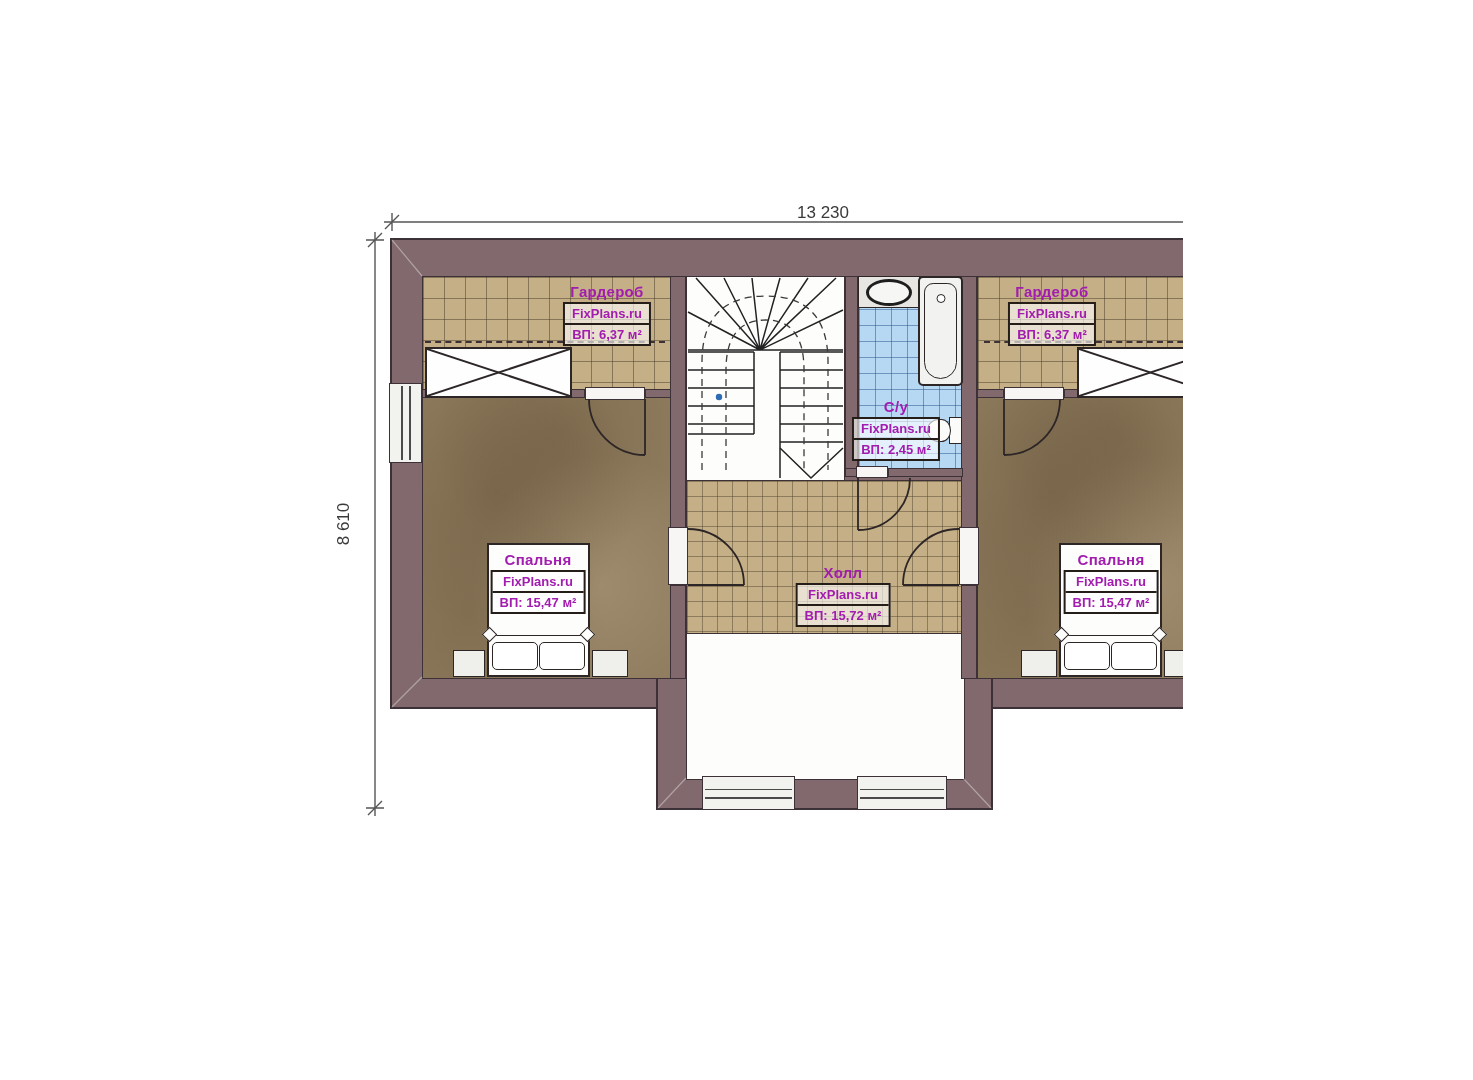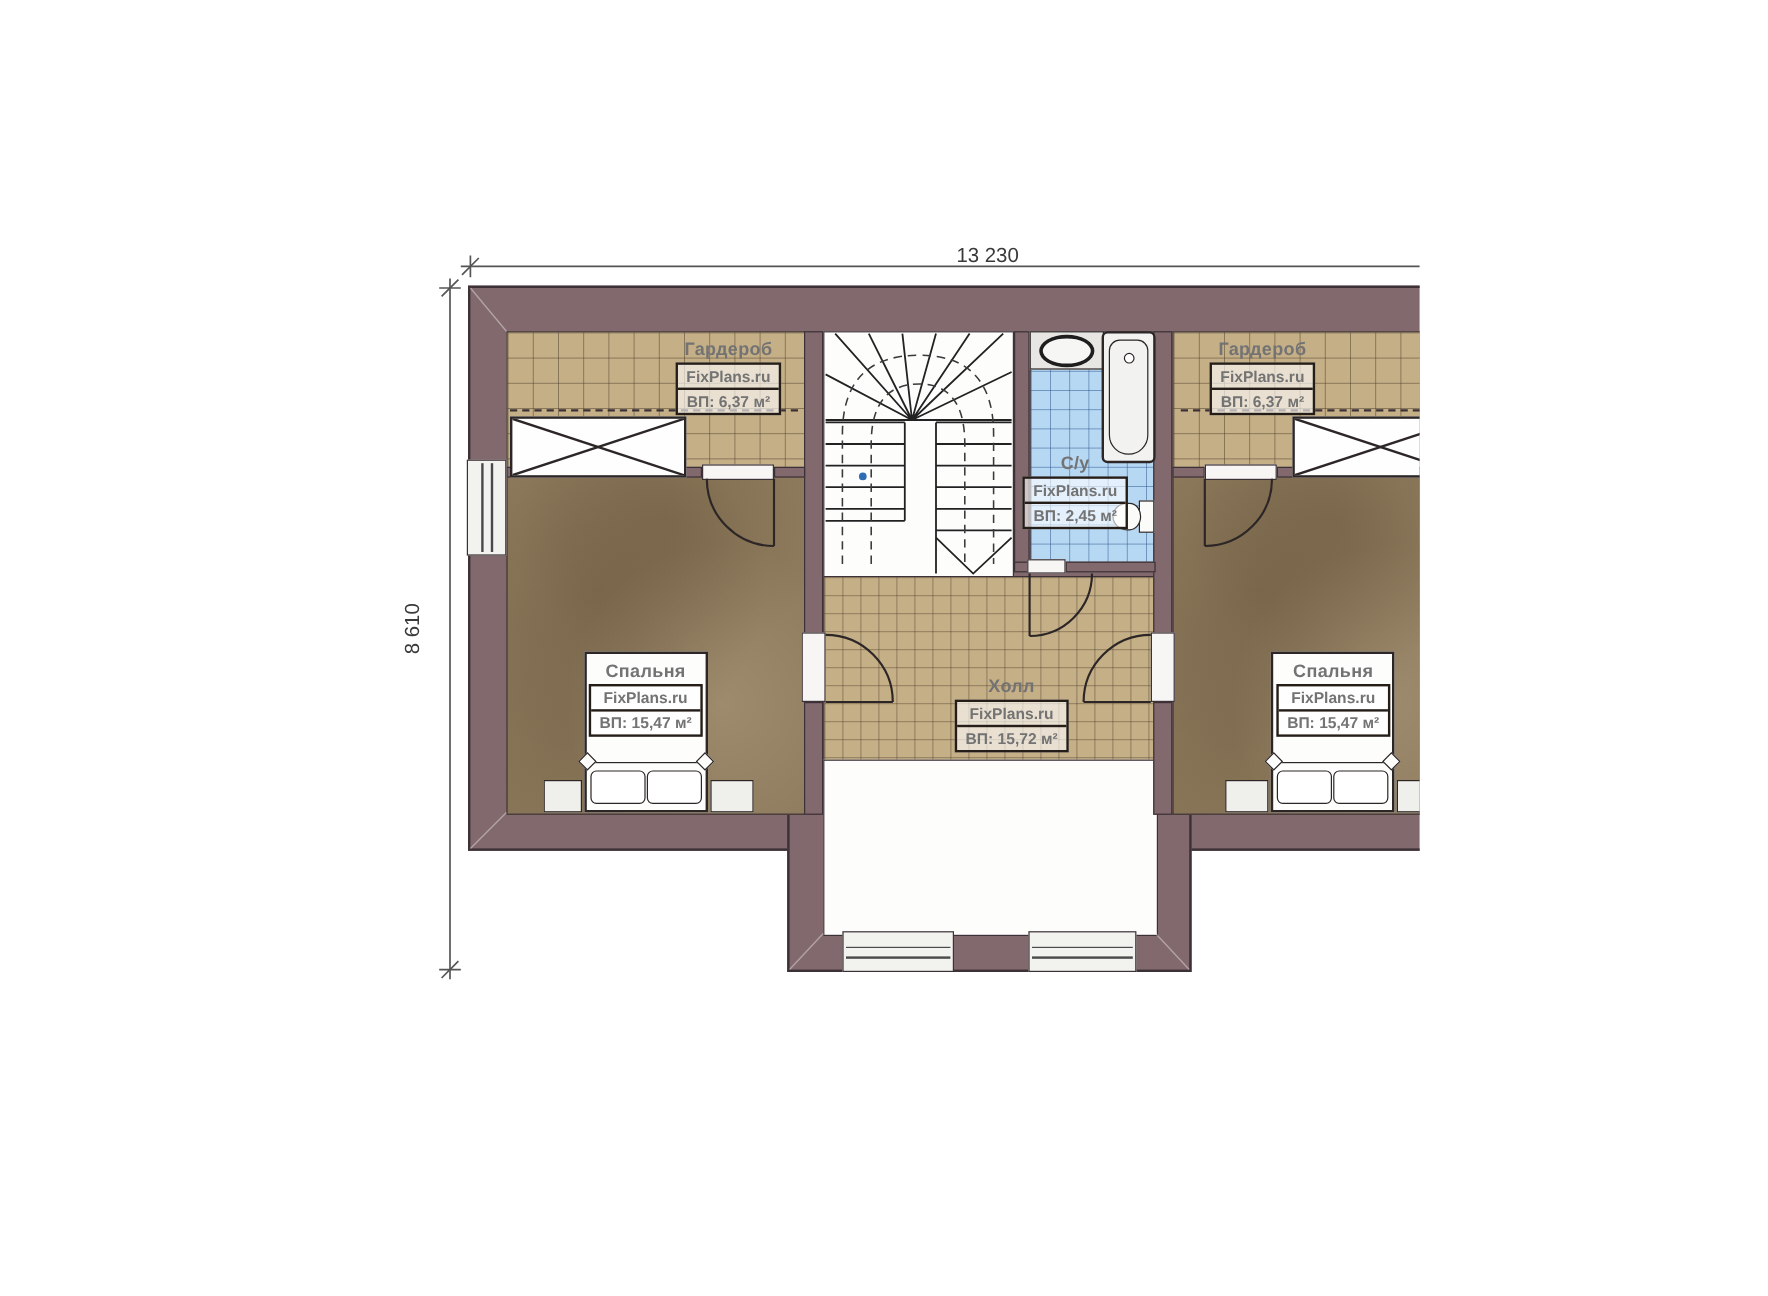--- a/index.html
+++ b/index.html
@@ -47,21 +47,21 @@
   .fold.f1{left:-5px;} .fold.f2{right:-5px;}
   .nightstand{background:#efefec;border:1.5px solid #2c2626;}
   .counter{background:#e7e6e3;border:1px solid #2c2626;}
   .sink{background:#f6f6f4;border:3px solid #1e1e1e;border-radius:50%;}
   .tub{background:#f2f2f0;border:2px solid #2c2626;border-radius:5px;}
   .tub-inner{position:absolute;left:4px;right:4px;top:5px;bottom:5px;border:1.5px solid #2c2626;border-radius:10px 10px 18px 18px;}
   .tub-faucet{position:absolute;left:50%;top:16px;width:7px;height:7px;border:1.5px solid #2c2626;border-radius:50%;transform:translateX(-50%);background:#fff;}
   .toilet-tank{background:#fbfbfa;border:1.5px solid #2c2626;}
   .toilet-bowl{background:#fbfbfa;border:1.5px solid #2c2626;border-radius:50% 40% 40% 50% / 50% 50% 50% 50%;}
   
-  .room-label{position:absolute;transform:translateX(-50%);text-align:center;z-index:30;color:#737373;}
+  .room-label{position:absolute;transform:translateX(-50%);text-align:center;z-index:30;color:#a21caf;}
   .room-label .rl-title{display:block;font-weight:bold;font-size:15px;letter-spacing:.3px;margin-bottom:2px;white-space:nowrap;}
   .label-box{display:inline-block;border:2px solid #241d18;background:rgba(255,255,255,.62);}
   .label-box .row{display:block;font-size:13px;font-weight:600;padding:2px 7px;white-space:nowrap;}
   .label-box .row.brand{border-bottom:2px solid #241d18;}
   
   .dim-text{position:absolute;color:#3a3a3a;font-size:17px;z-index:30;white-space:nowrap;}
   svg.overlay{position:absolute;left:0;top:0;z-index:20;pointer-events:none;}
   .z1{z-index:1}.z2{z-index:2}.z3{z-index:3}.z4{z-index:4}
 </style>
 </head>
@@ -200,21 +200,21 @@
   </div>
 
   <div class="room-label" style="left:1052px;top:283px;">
     <span class="rl-title">Гардероб</span>
     <span class="label-box">
       <span class="row brand">FixPlans.ru</span>
       <span class="row">ВП: 6,37 м²</span>
     </span>
   </div>
 
-  <div class="room-label" style="left:896px;top:378px;">
+  <div class="room-label" style="left:896px;top:398px;">
     <span class="rl-title">С/у</span>
     <span class="label-box">
       <span class="row brand">FixPlans.ru</span>
       <span class="row">ВП: 2,45 м²</span>
     </span>
   </div>
 
   <div class="room-label" style="left:843px;top:536px;margin-top:28px;">
     <span class="rl-title">Холл</span>
     <span class="label-box">

